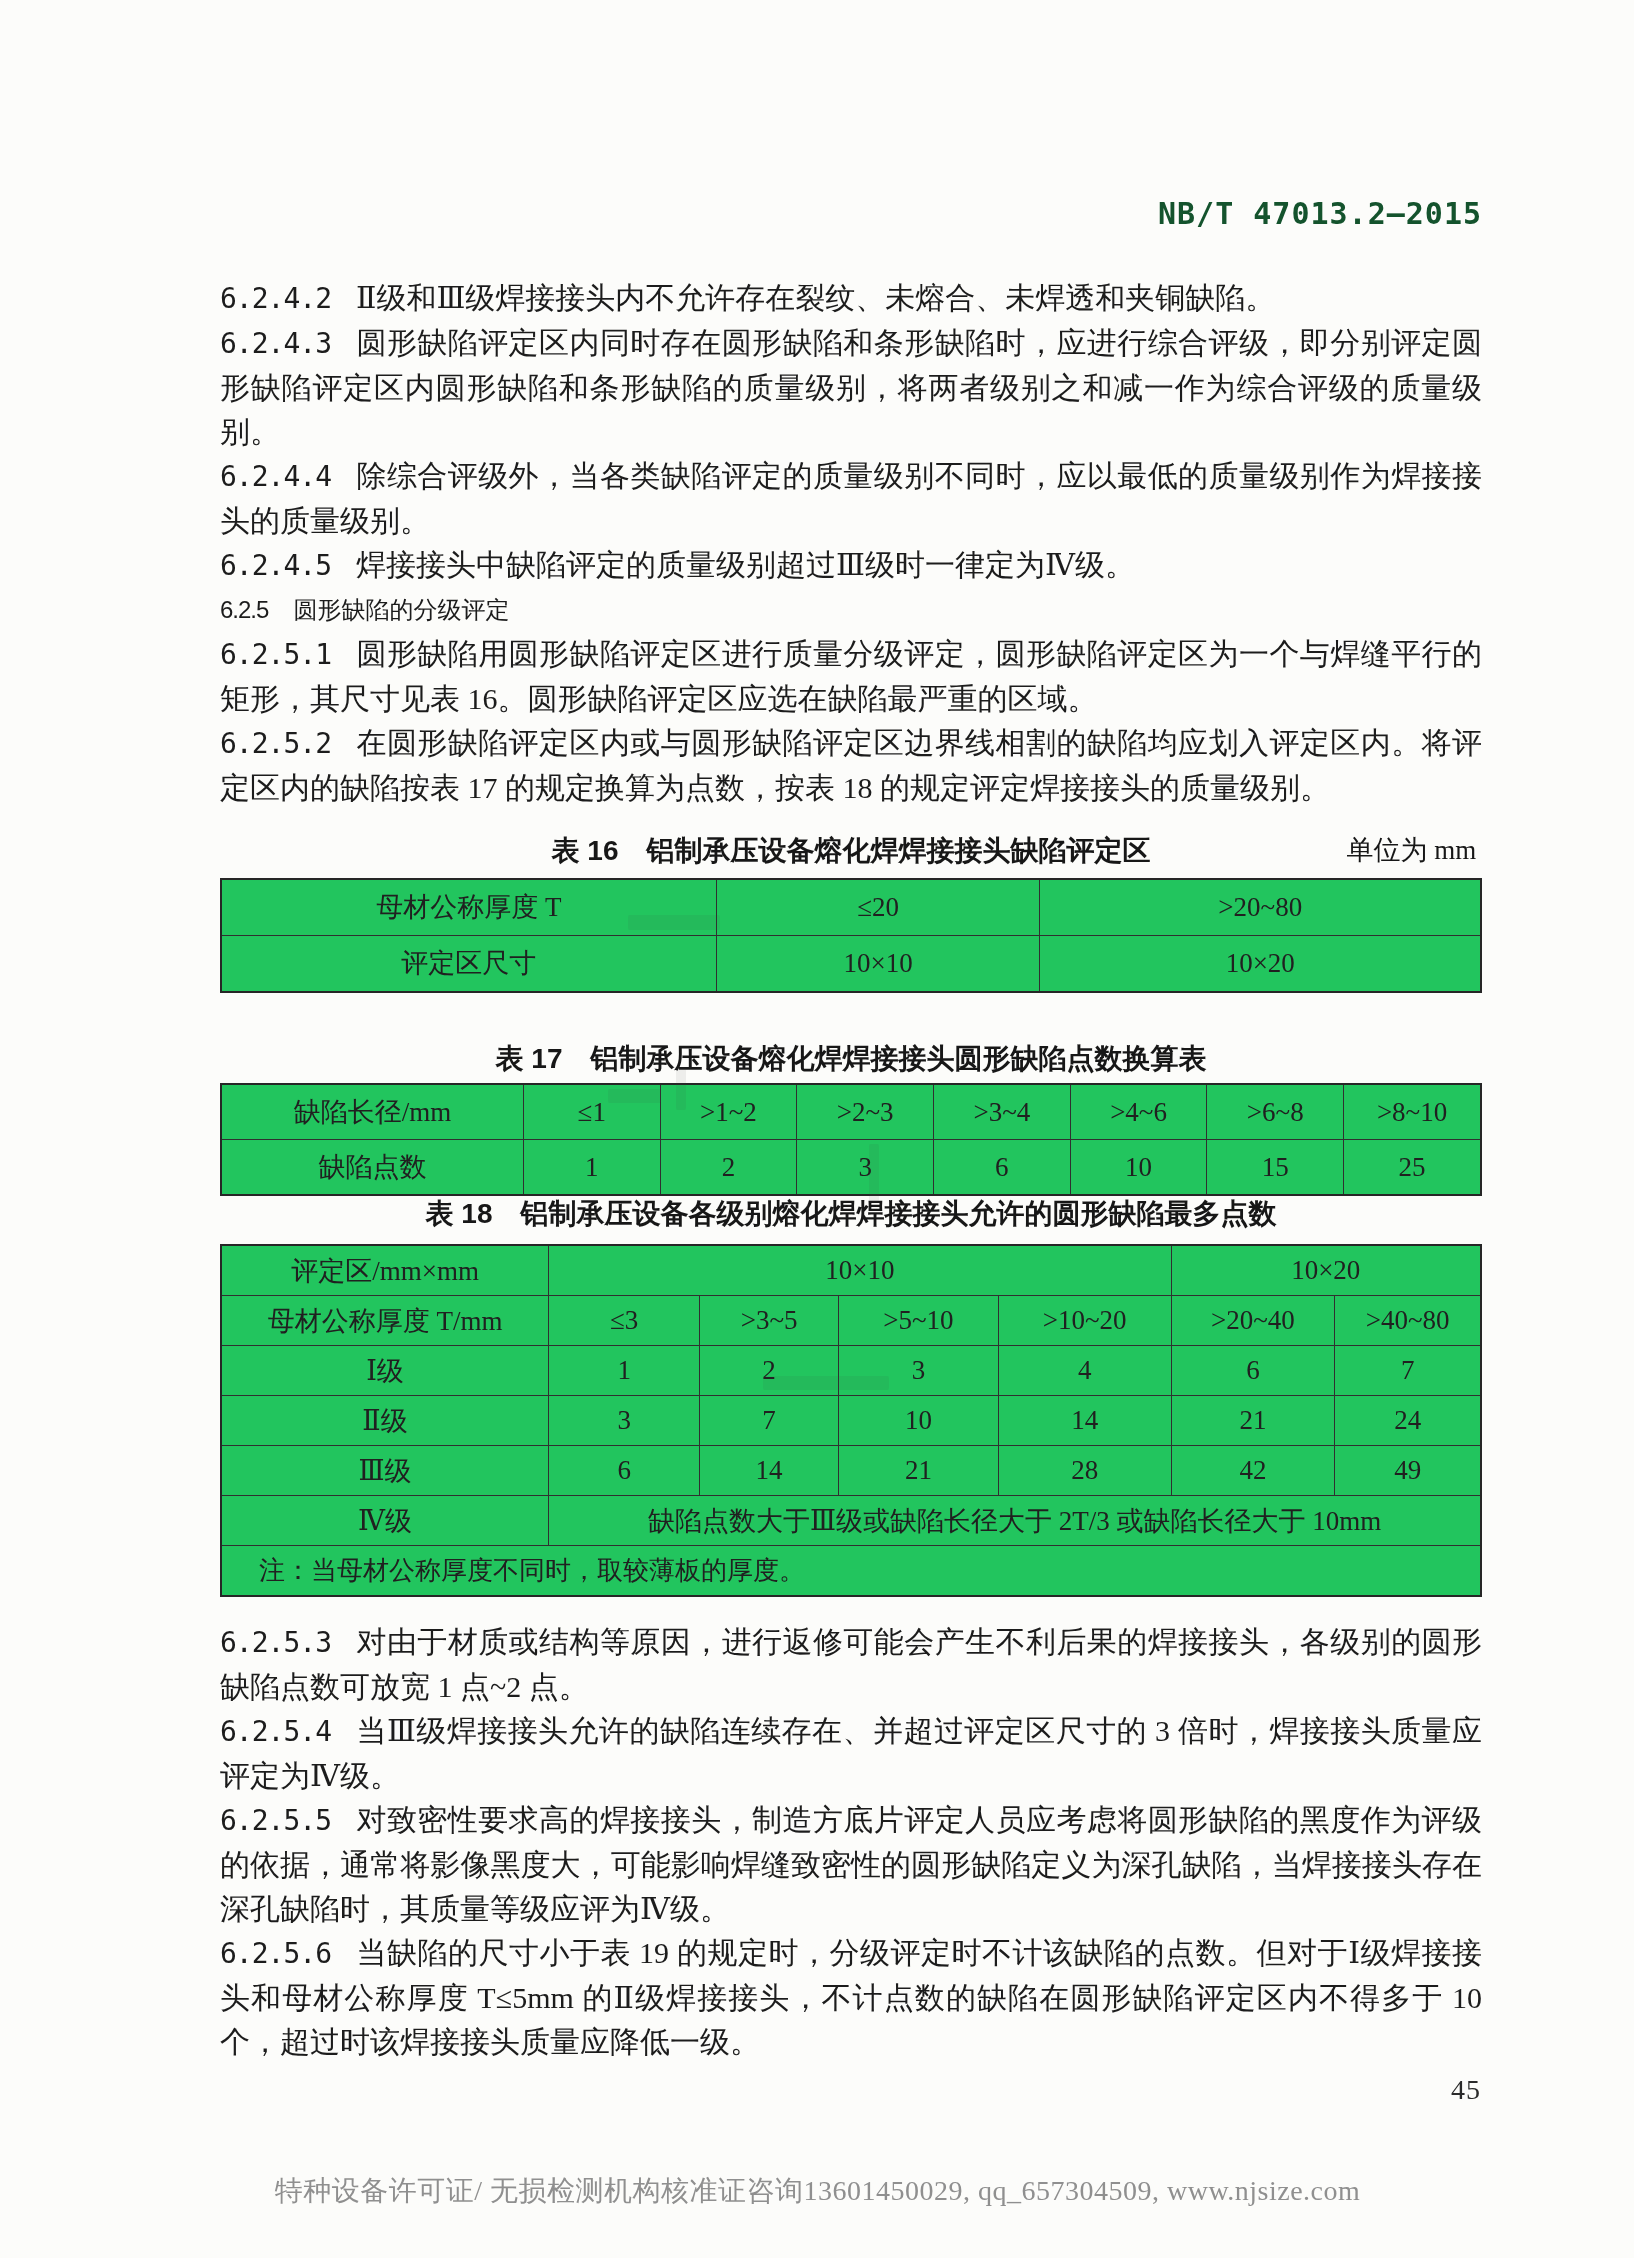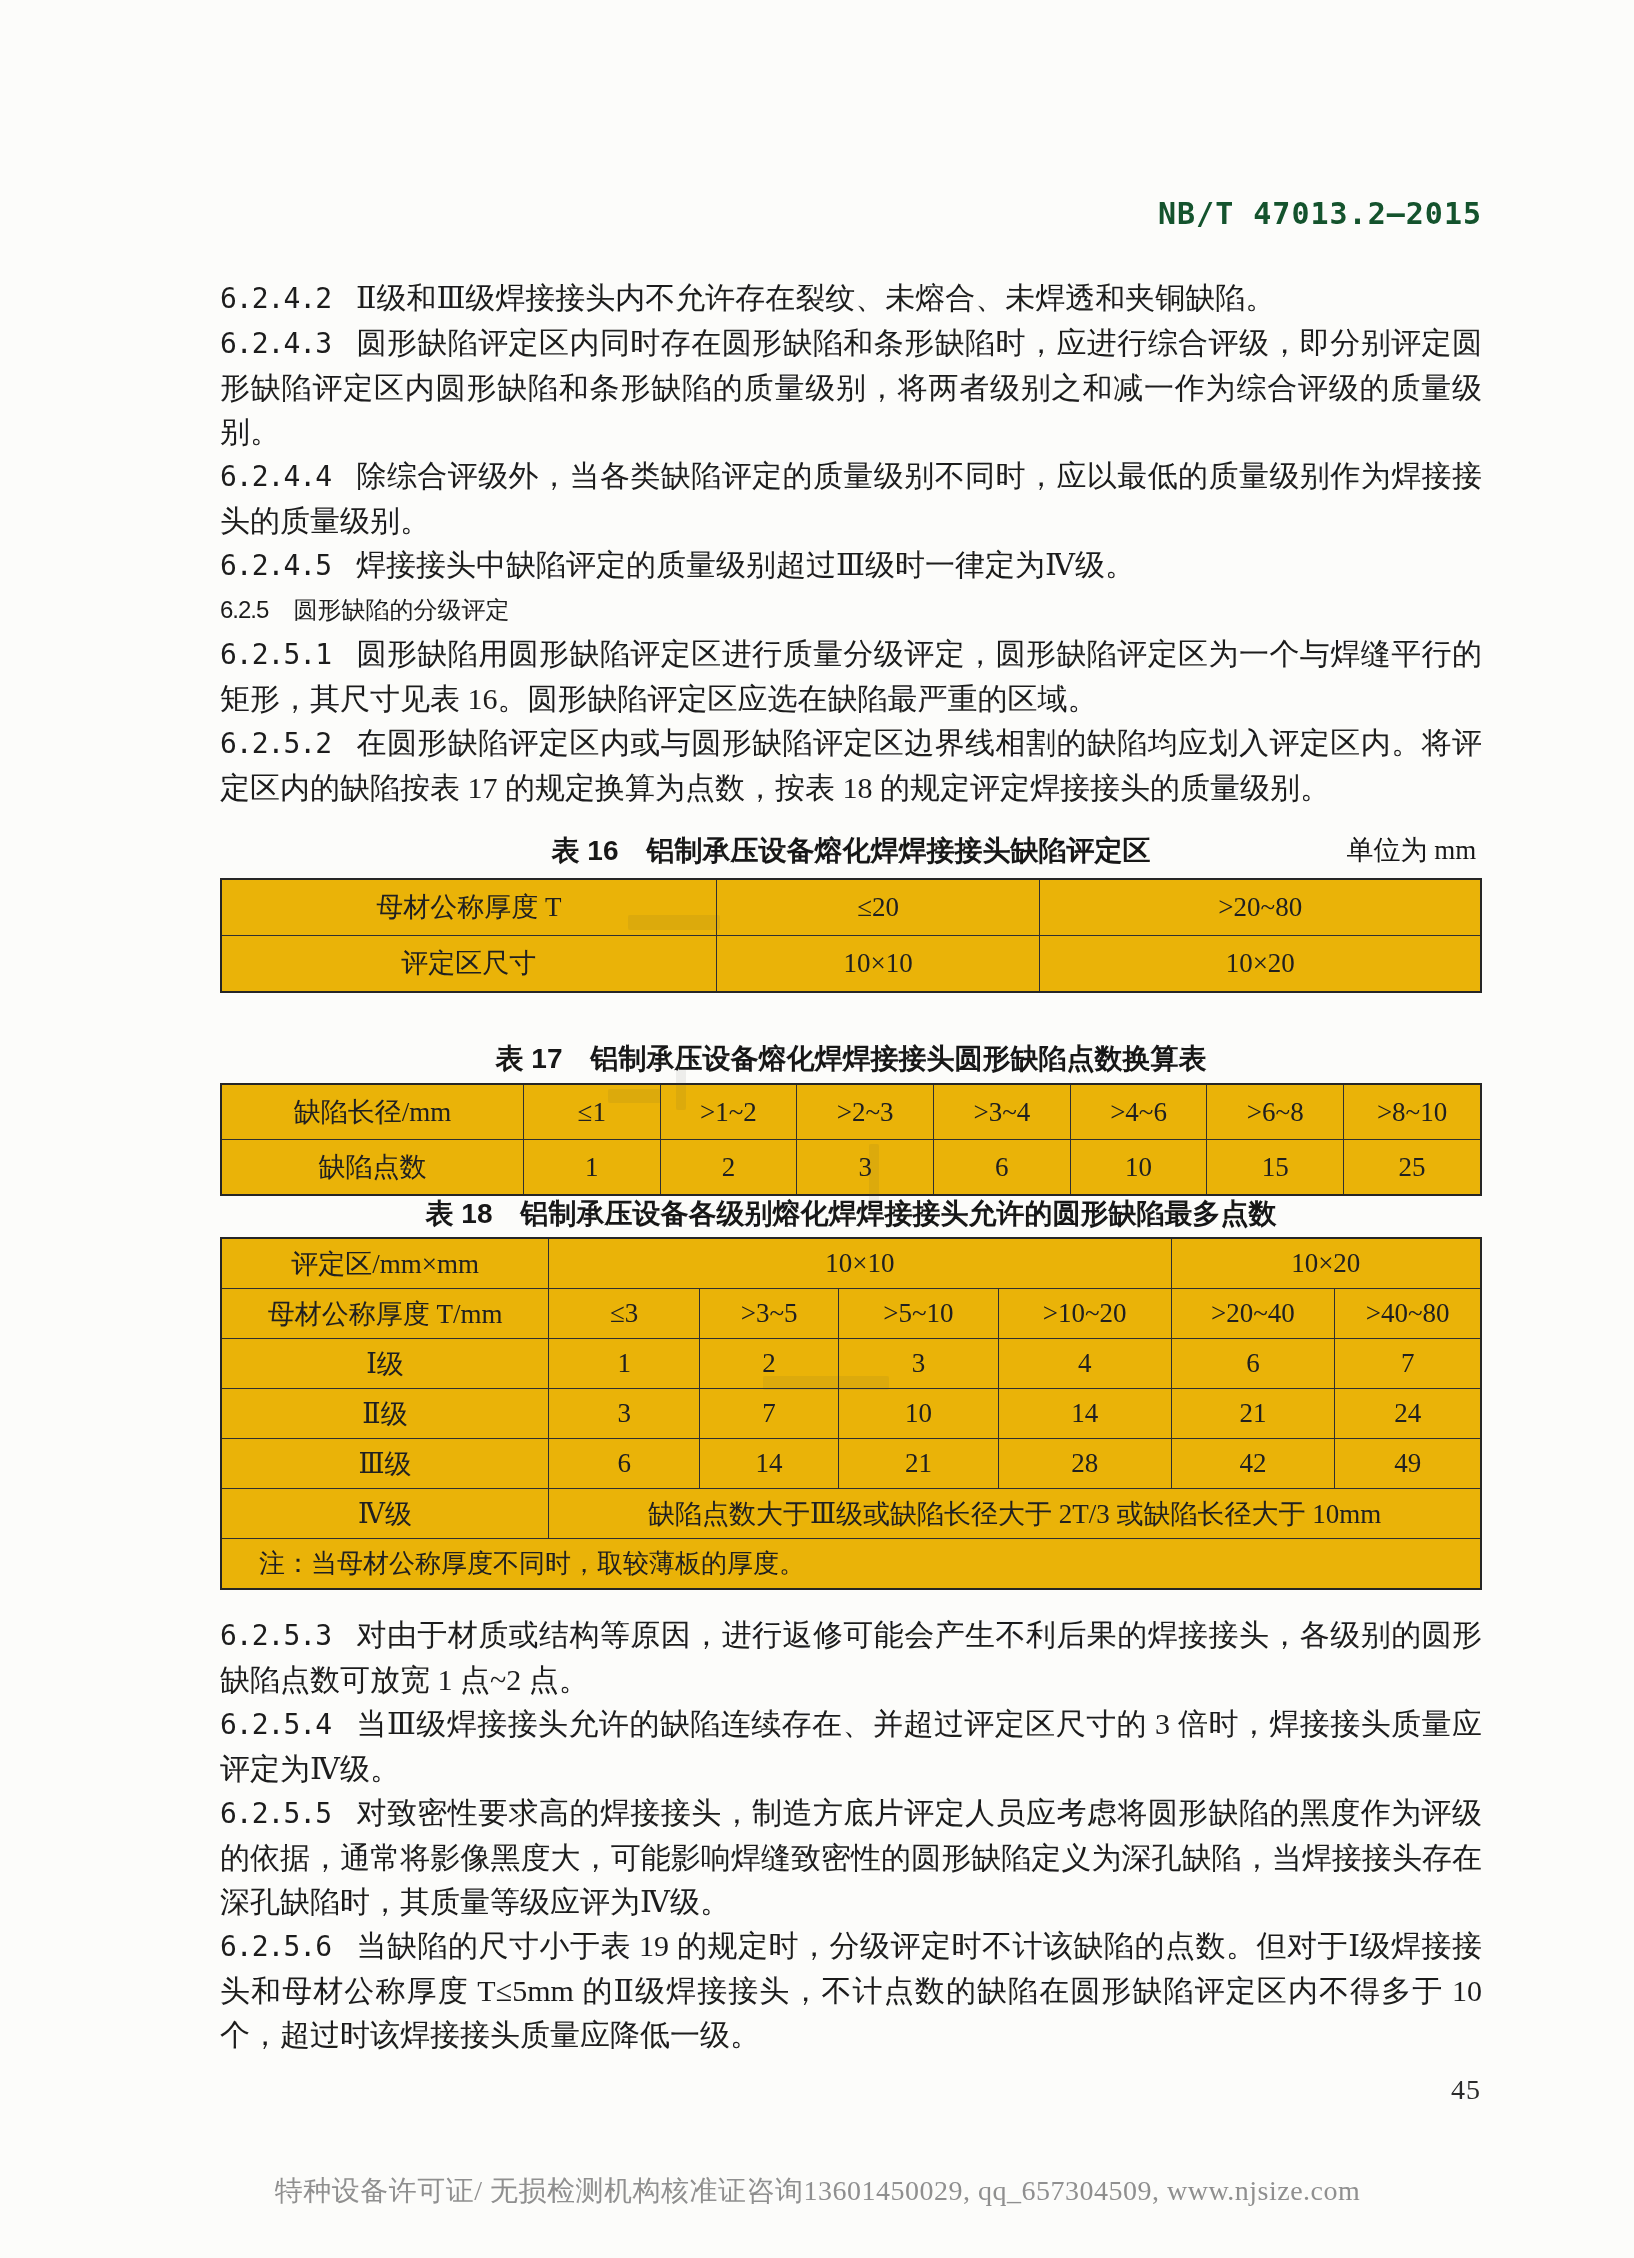--- a/index.html
+++ b/index.html
@@ -26,31 +26,31 @@
   }
   p.heading, p.heading .num{font-family:"Liberation Sans","DejaVu Sans",sans-serif;font-size:24px;}
   .caption-row{position:relative;text-align:center;
     font-family:"Liberation Sans","DejaVu Sans",sans-serif;
     font-weight:bold;font-size:28px;line-height:39px;color:#171717;}
   .caption-row .unit{
     position:absolute;right:5.8px;top:0;
     font-weight:normal;font-size:27px;
     font-family:"Liberation Serif","DejaVu Serif",serif;
   }
-  table.doc{border-collapse:collapse;width:100%;table-layout:fixed;background:#eab308;}
+  table.doc{border-collapse:collapse;width:100%;table-layout:fixed;background:#22c55e;}
   table.doc{border:2.9px solid #262626;}
   table.doc td{
     border:1.9px solid #303030;
     text-align:center;vertical-align:middle;
     font-size:27px;color:#202020;padding:0 5.8px;
     overflow:hidden;
   }
   .t16{margin-top:7.7px;}  .t16 td{height:55px;}
   .t17{margin-top:5.8px;}  .t17 td{height:54px;}
-  .t18{margin-top:6px;}  .t18 td{height:49px;}
+  .t18{margin-top:13px;}  .t18 td{height:49px;}
   .t18 td.note-cell{text-align:left;padding-left:37px;font-size:26px;}
   .cap16{margin-top:21px;}
   .cap17{margin-top:46px;}
   .cap18{line-height:35px;}
   .clauses-bottom{margin-top:23px;}
   .page-number{
     position:absolute;right:154px;top:2074px;
     font-size:28px;color:#2a2a2a;letter-spacing:1px;
   }
   .doc-footer{

